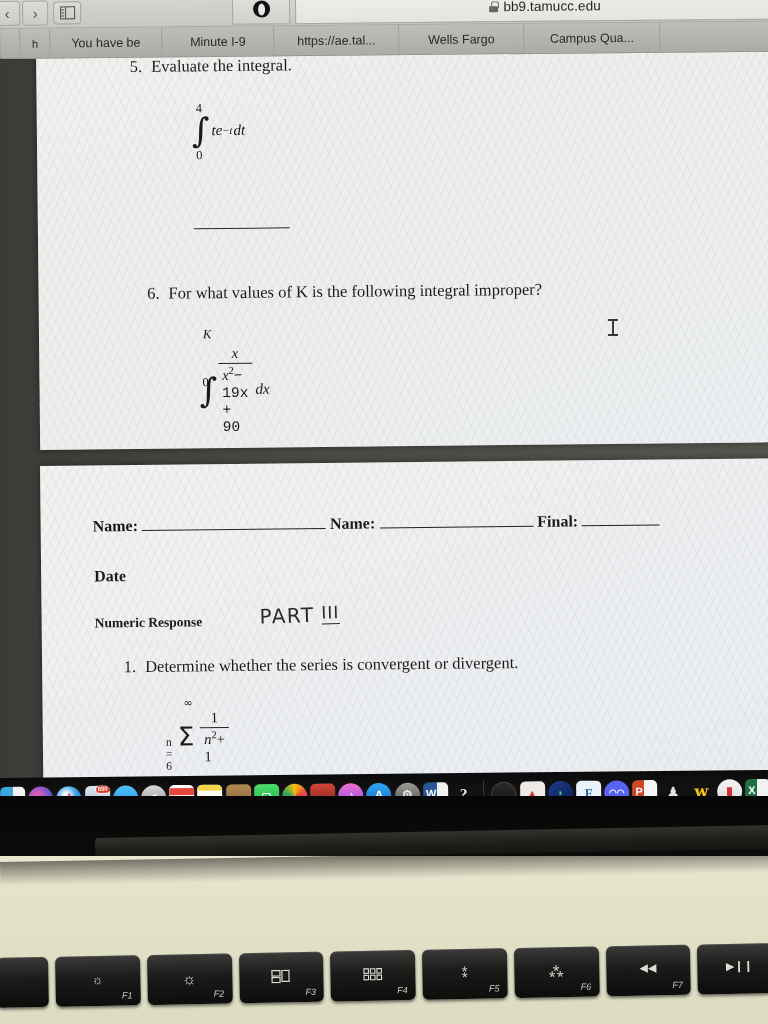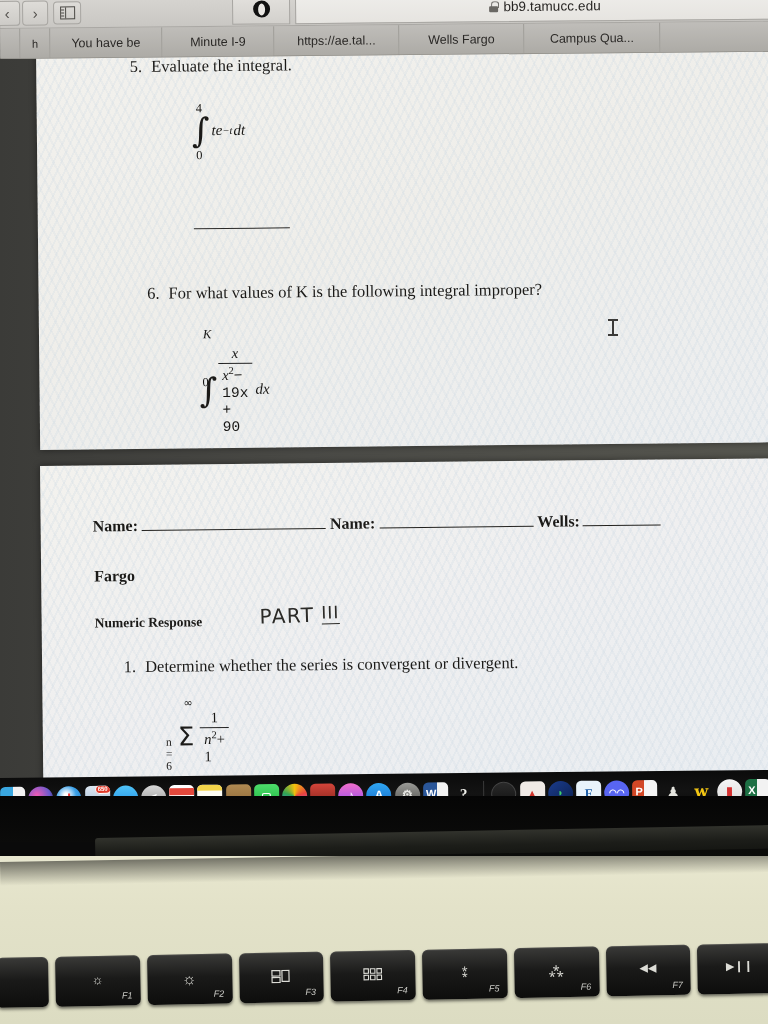--- a/index.html
+++ b/index.html
@@ -303,25 +303,25 @@
       <div class="moire"></div>
       <div class="moire2"></div>
 
       <div class="pg-content">
 
         <div style="position:absolute; left:52px; top:52px; width:640px;" class="hdr-row">
           <span class="hdr-lbl">Name:</span>
           <span class="blank" style="width:184px; margin:0 4px;"></span>
           <span class="hdr-lbl">Name:</span>
           <span class="blank" style="width:154px; margin:0 4px;"></span>
-          <span class="hdr-lbl">Wells:</span>
+          <span class="hdr-lbl">Final:</span>
           <span class="blank" style="width:78px; margin:0 3px;"></span>
         </div>
 
-        <div style="position:absolute; left:53px; top:102px;" class="hdr-lbl">Fargo</div>
+        <div style="position:absolute; left:53px; top:102px;" class="hdr-lbl">Date</div>
 
         <div style="position:absolute; left:53px; top:150px; font-size:13.5px;" class="hdr-lbl">Numeric Response</div>
 
         <div class="handwrite" style="position:absolute; left:218px; top:140px; display:flex; align-items:flex-start; gap:7px;">
           <span>PART</span>
           <span class="hw-u" style="font-size:17px; letter-spacing:1px;">III</span>
         </div>
 
         <div style="position:absolute; left:73px; top:192px;">
           <div class="q-line">

